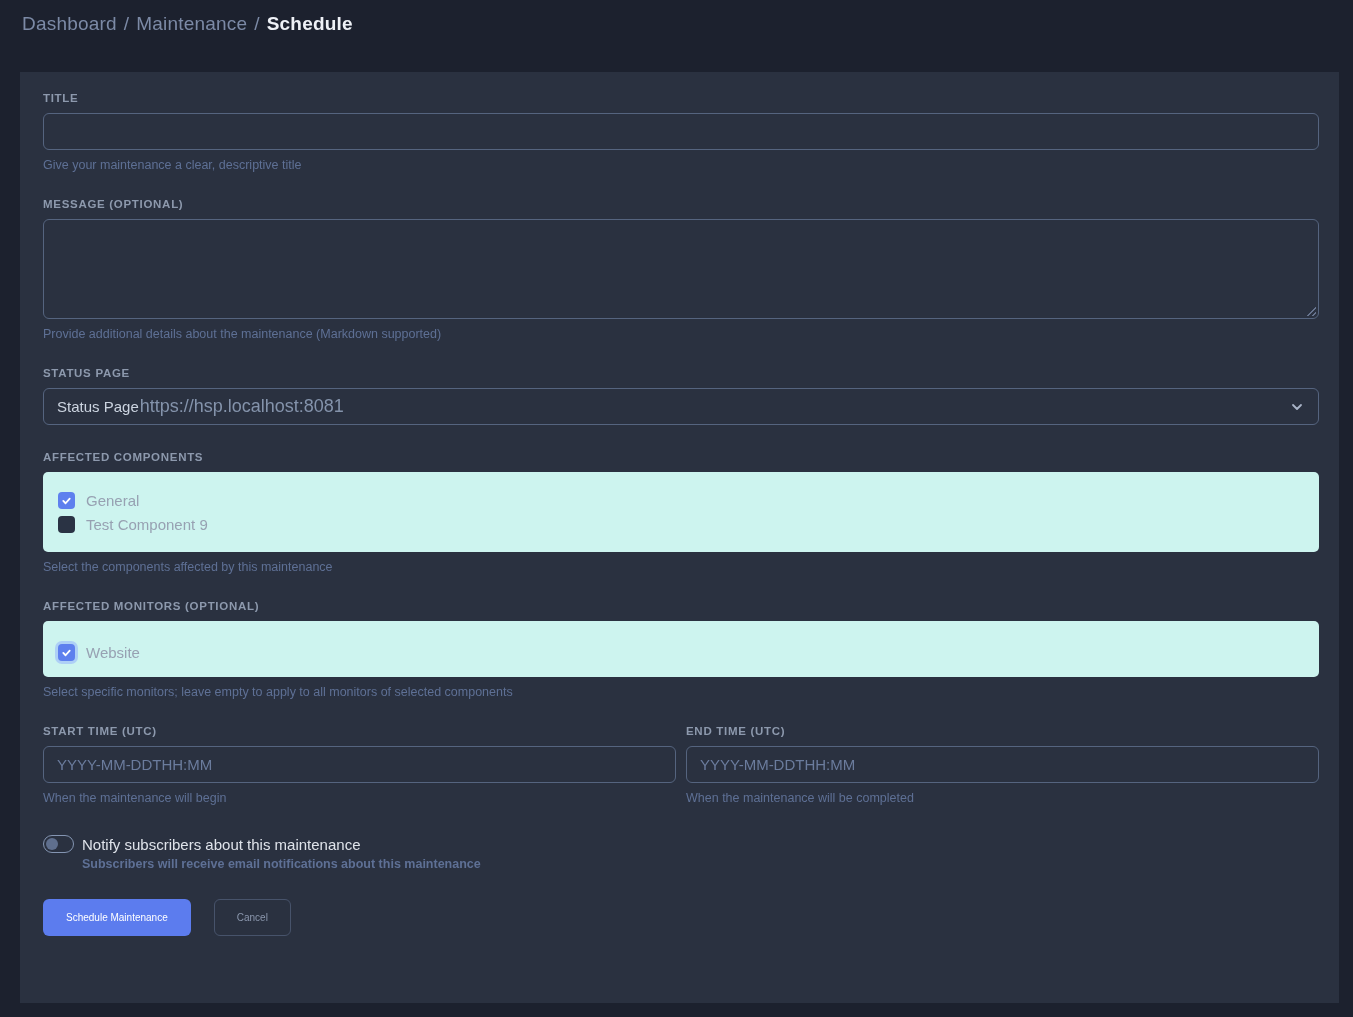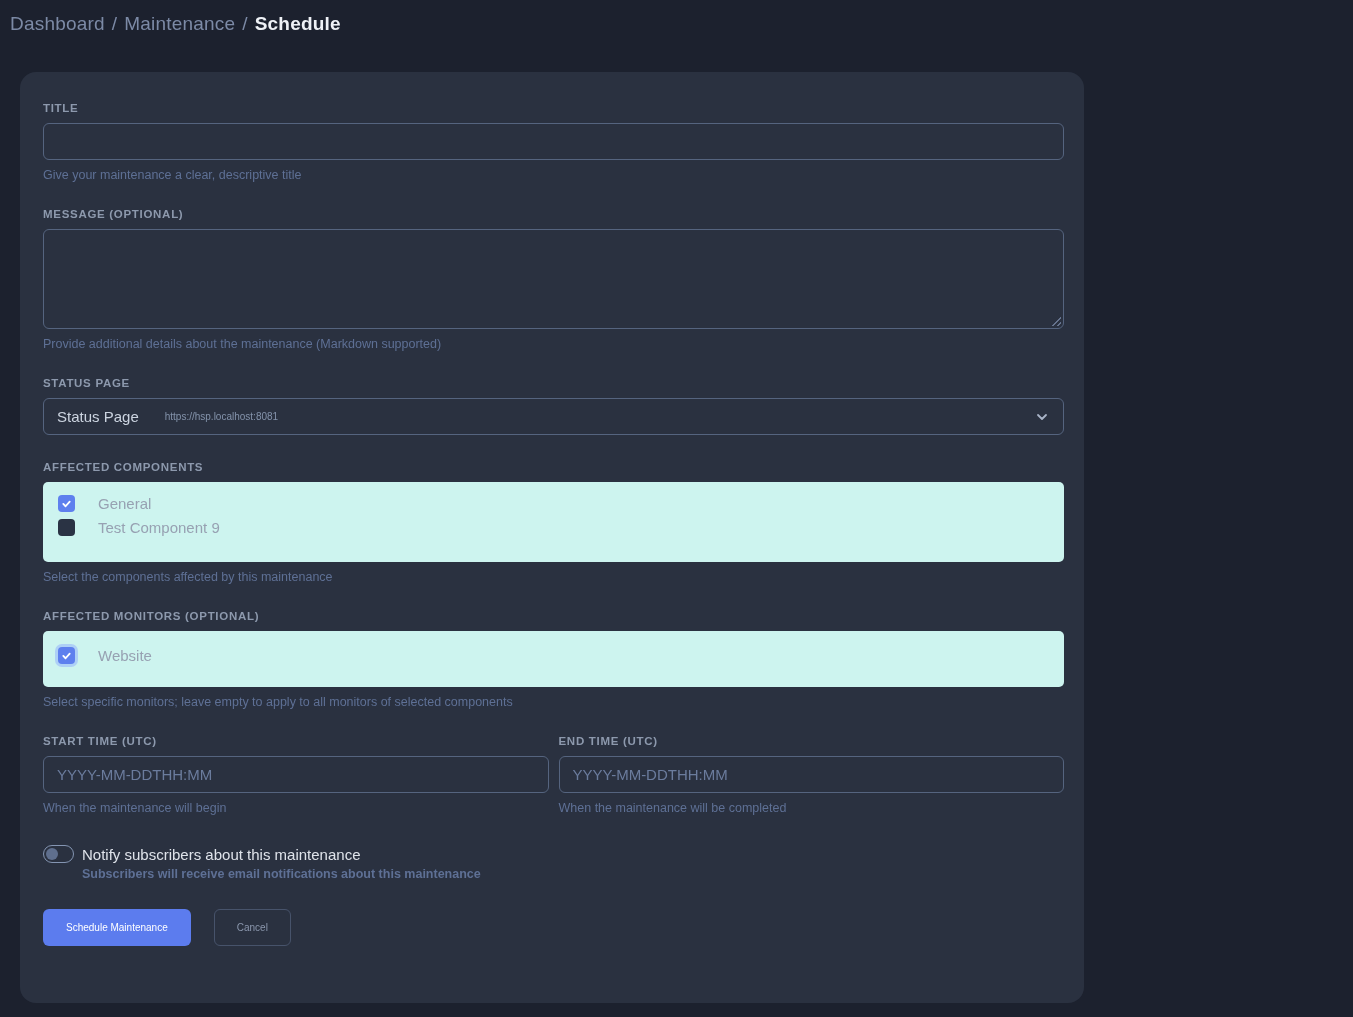--- a/index.html
+++ b/index.html
@@ -4,34 +4,34 @@
 <style>
   * { margin: 0; padding: 0; box-sizing: border-box; }
   html, body { width: 1353px; height: 1017px; }
   body {
     background: #1c212e;
     font-family: "Liberation Sans", "DejaVu Sans", sans-serif;
     overflow: hidden;
   }
 
   
-  .topbar { padding: 13px 22px 0 10px; height: 50px; }
+  .topbar { padding: 13px 22px 0 22px; height: 50px; }
   .breadcrumb { font-size: 19px; letter-spacing: .2px; }
   .crumb-muted { color: #7c8aa6; font-weight: 400; }
   .crumb-sep { color: #7c8aa6; padding: 0 7px; font-weight: 300; }
   .crumb-current { color: #eef1f6; font-weight: 600; }
 
   
   .card {
     position: absolute;
     left: 20px; top: 72px;
-    width: 1064px; height: 931px;
+    width: 1319px; height: 931px;
     background: #2a3140;
-    border-radius: 16px;
-    padding: 30px 20px 21px 23px;
+    border-radius: 0;
+    padding: 20px 20px 21px 23px;
   }
 
   .group { margin-bottom: 26px; }
   .field-label {
     display: block;
     font-size: 11.5px;
     font-weight: 600;
     letter-spacing: .7px;
     text-transform: uppercase;
     color: #8d99ad;
@@ -85,38 +85,37 @@
   .select {
     display: flex;
     align-items: center;
     height: 37px;
     border: 1px solid #55647f;
     border-radius: 6px;
     padding: 0 13px;
     cursor: pointer;
   }
   .select-name { color: #ccd4e0; font-size: 15px; }
-  .select-url { color: #8493ab; font-size: 10px; margin-left: 26px; }
+  .select-url { color: #8493ab; font-size: 18px; margin-left: 1px; }
   .select-spacer { flex: 1; }
   .chevron { display: flex; align-items: center; }
 
   
   .check-panel {
     background: #cdf4ef;
     border-radius: 5px;
     padding: 13px 15px;
   }
   .check-panel.tall { height: 80px; }
   .check-panel.short { height: 56px; display: flex; align-items: center; }
   .check-row {
     display: flex;
-    align-items: flex-start;
+    align-items: flex-end;
     height: 24px;
     cursor: pointer;
-    gap: 12px;
   }
   .checkbox {
     width: 17px; height: 17px;
     border-radius: 4px;
     background: #2a3344;
     margin-right: 11px;
     flex: none;
     display: flex;
     align-items: center;
     justify-content: center;

